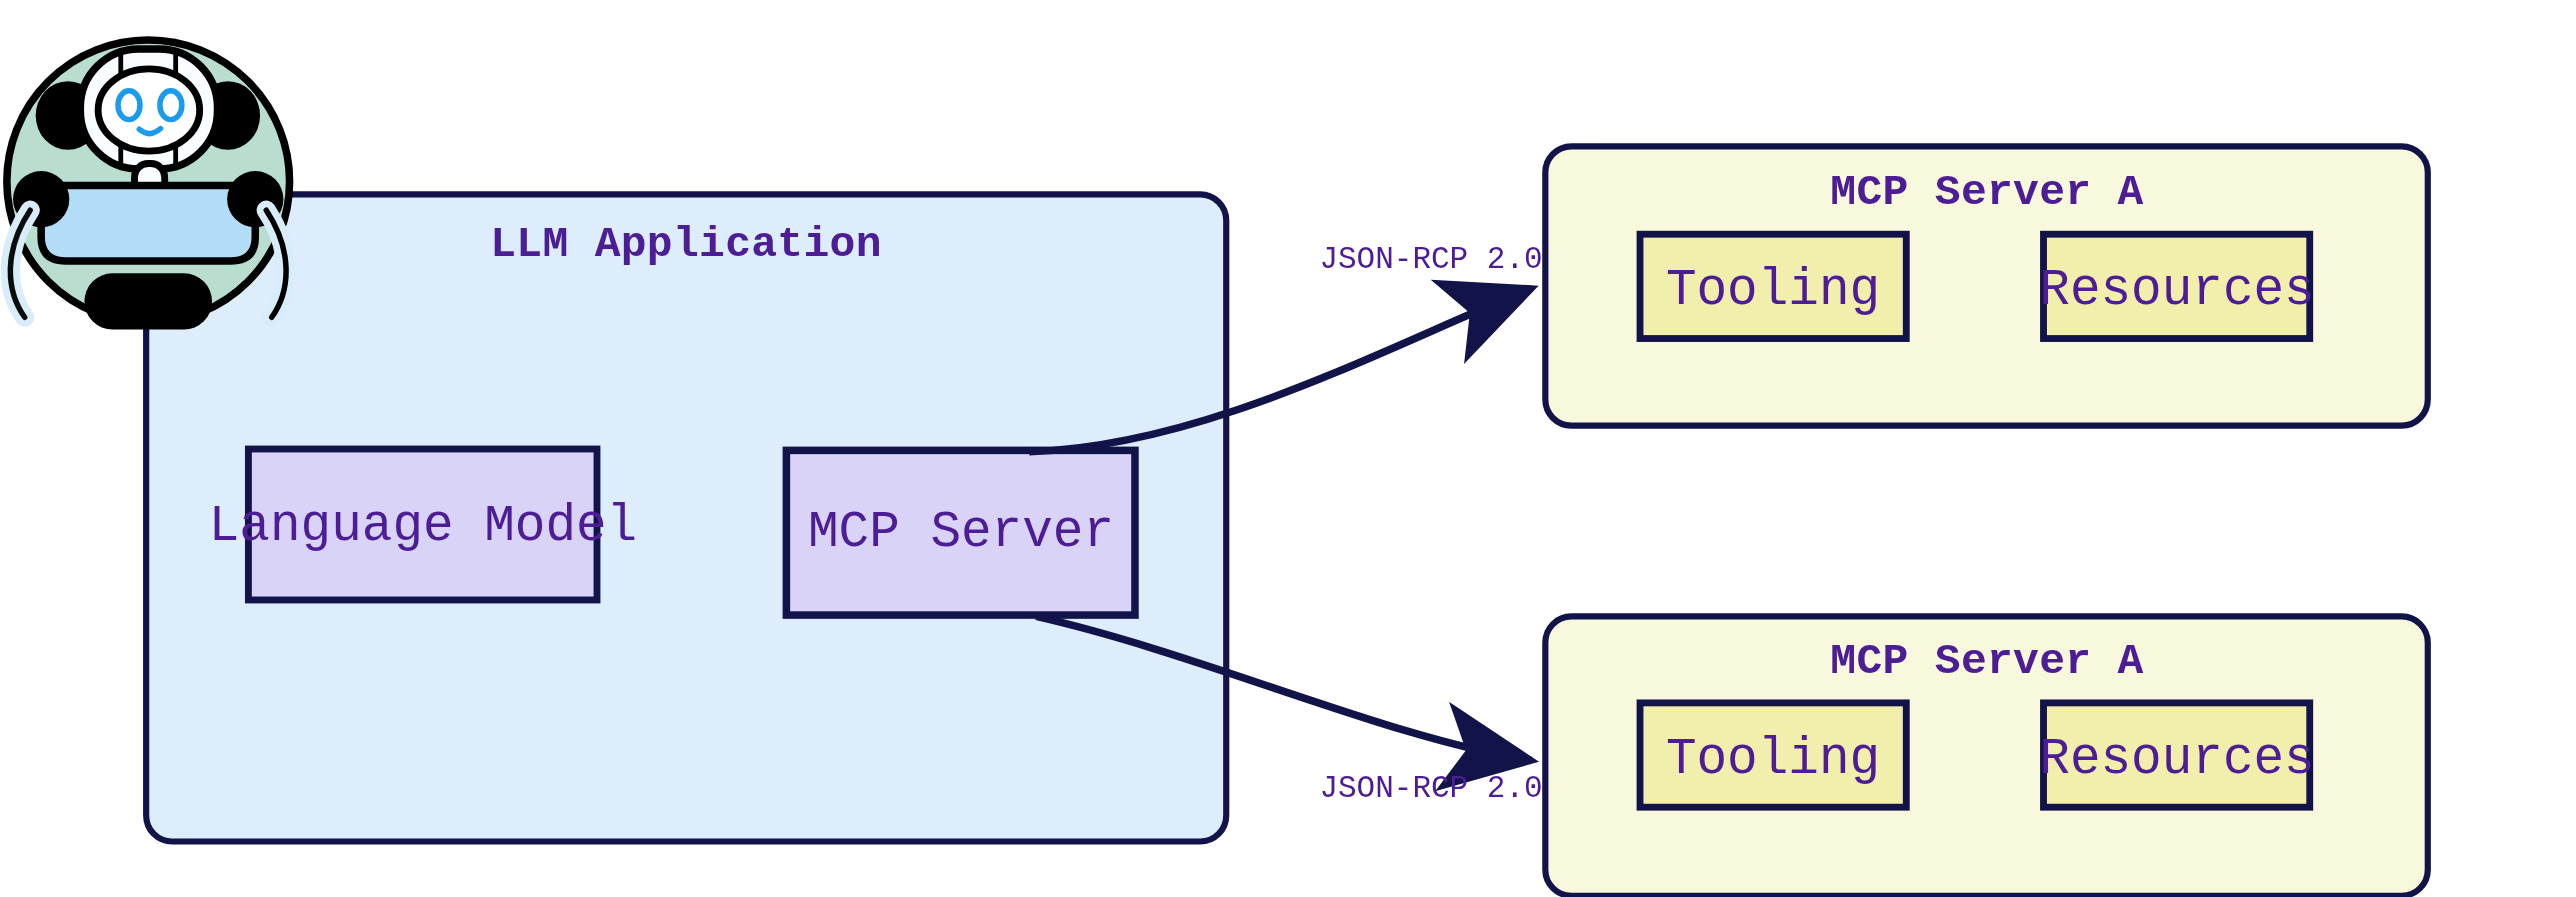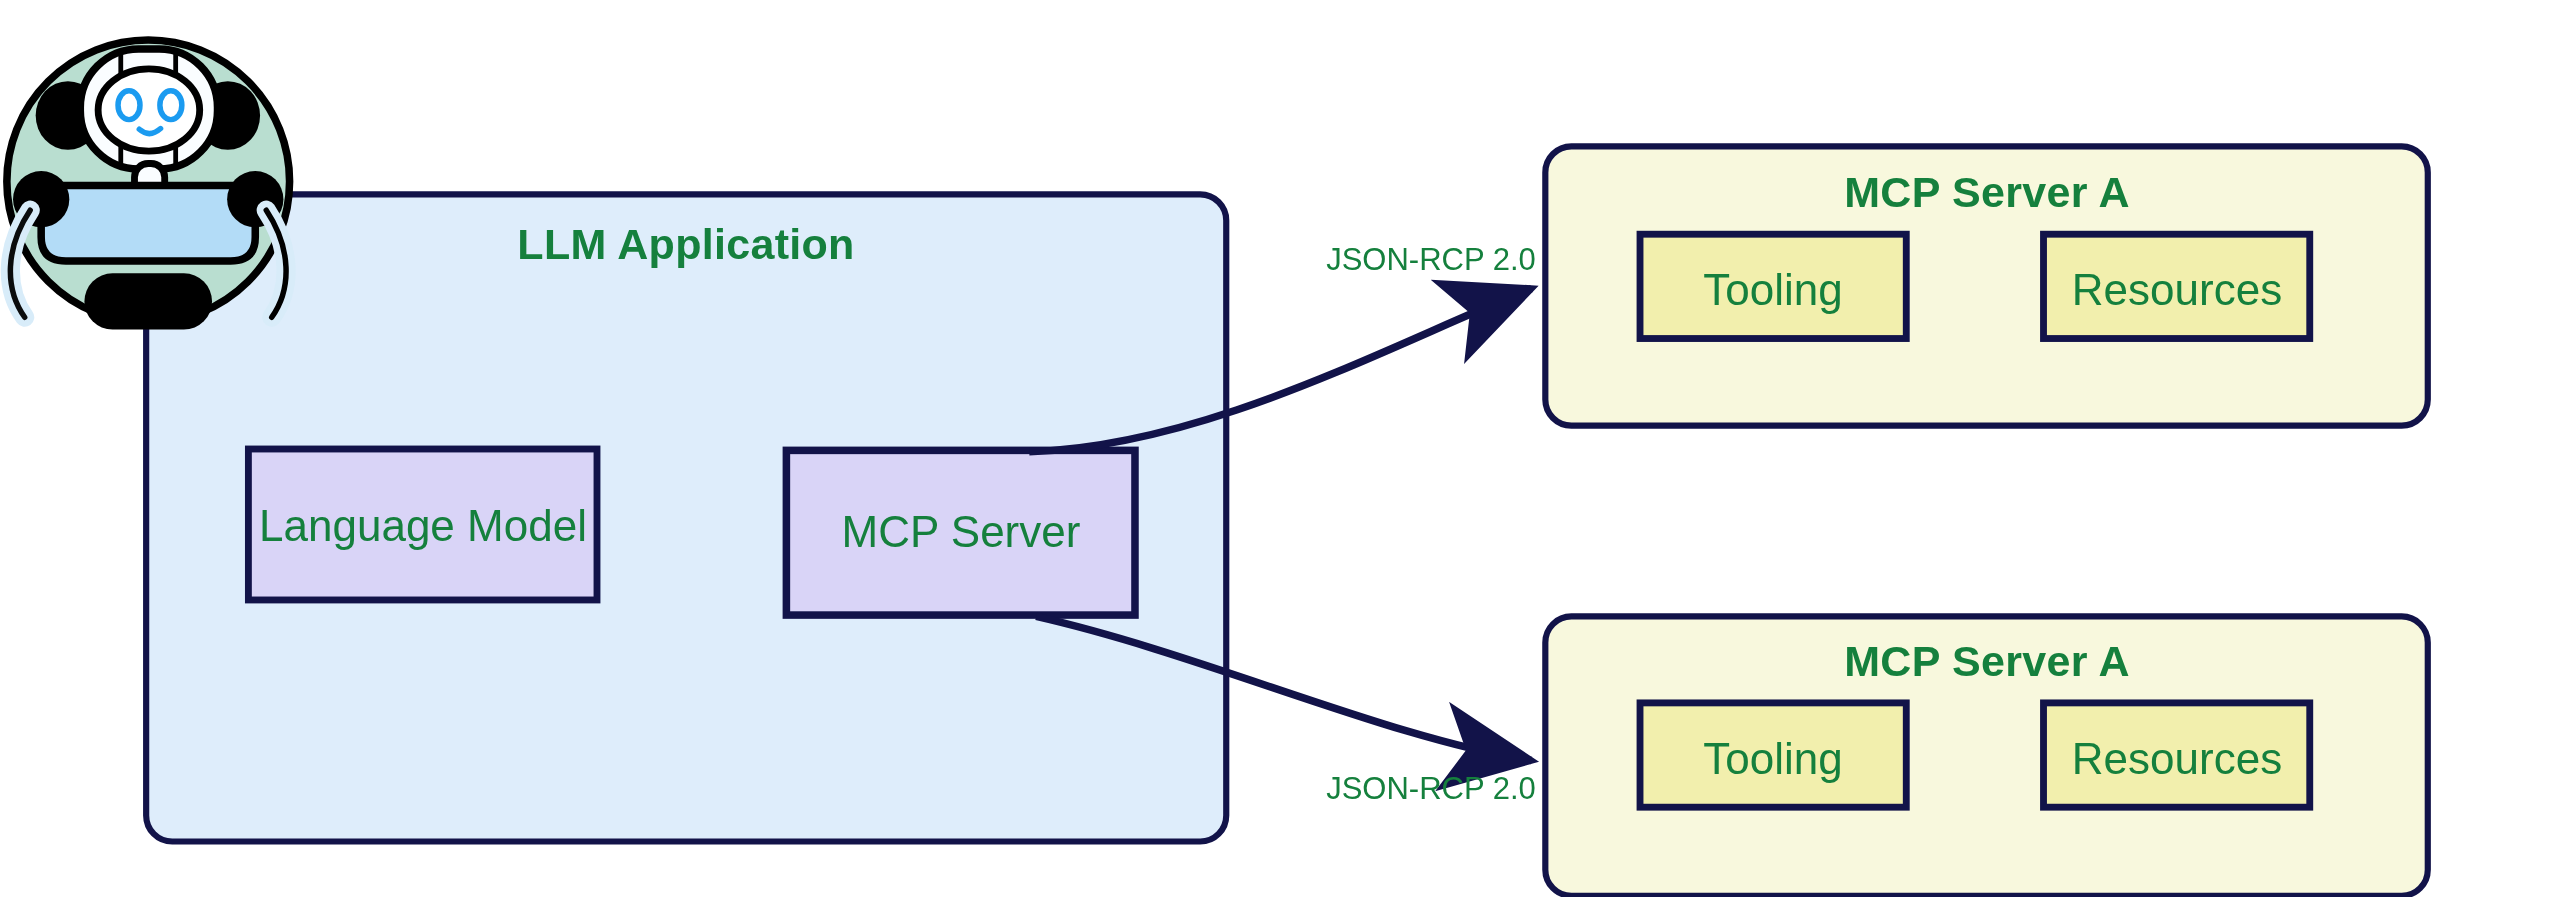--- a/index.html
+++ b/index.html
@@ -20,32 +20,32 @@
   #diagram-svg {
     position: absolute;
     left: 0;
     top: 0;
     width: 2576px;
     height: 898px;
   }
   
   .txt {
     position: absolute;
-    color: #15803d;
-    font-family: Liberation Sans, sans-serif;
+    color: #4c1d95;
+    font-family: Liberation Mono, monospace;
     white-space: nowrap;
     line-height: 1;
   }
   .box-title {
     font-size: 43px;
     font-weight: bold;
     letter-spacing: 0.3px;
   }
   .node-label {
-    font-size: 44px;
+    font-size: 51px;
     font-weight: normal;
   }
   .edge-label {
     font-size: 31px;
     font-weight: normal;
   }
   .center {
     transform: translate(-50%, -50%);
   }
 </style>

